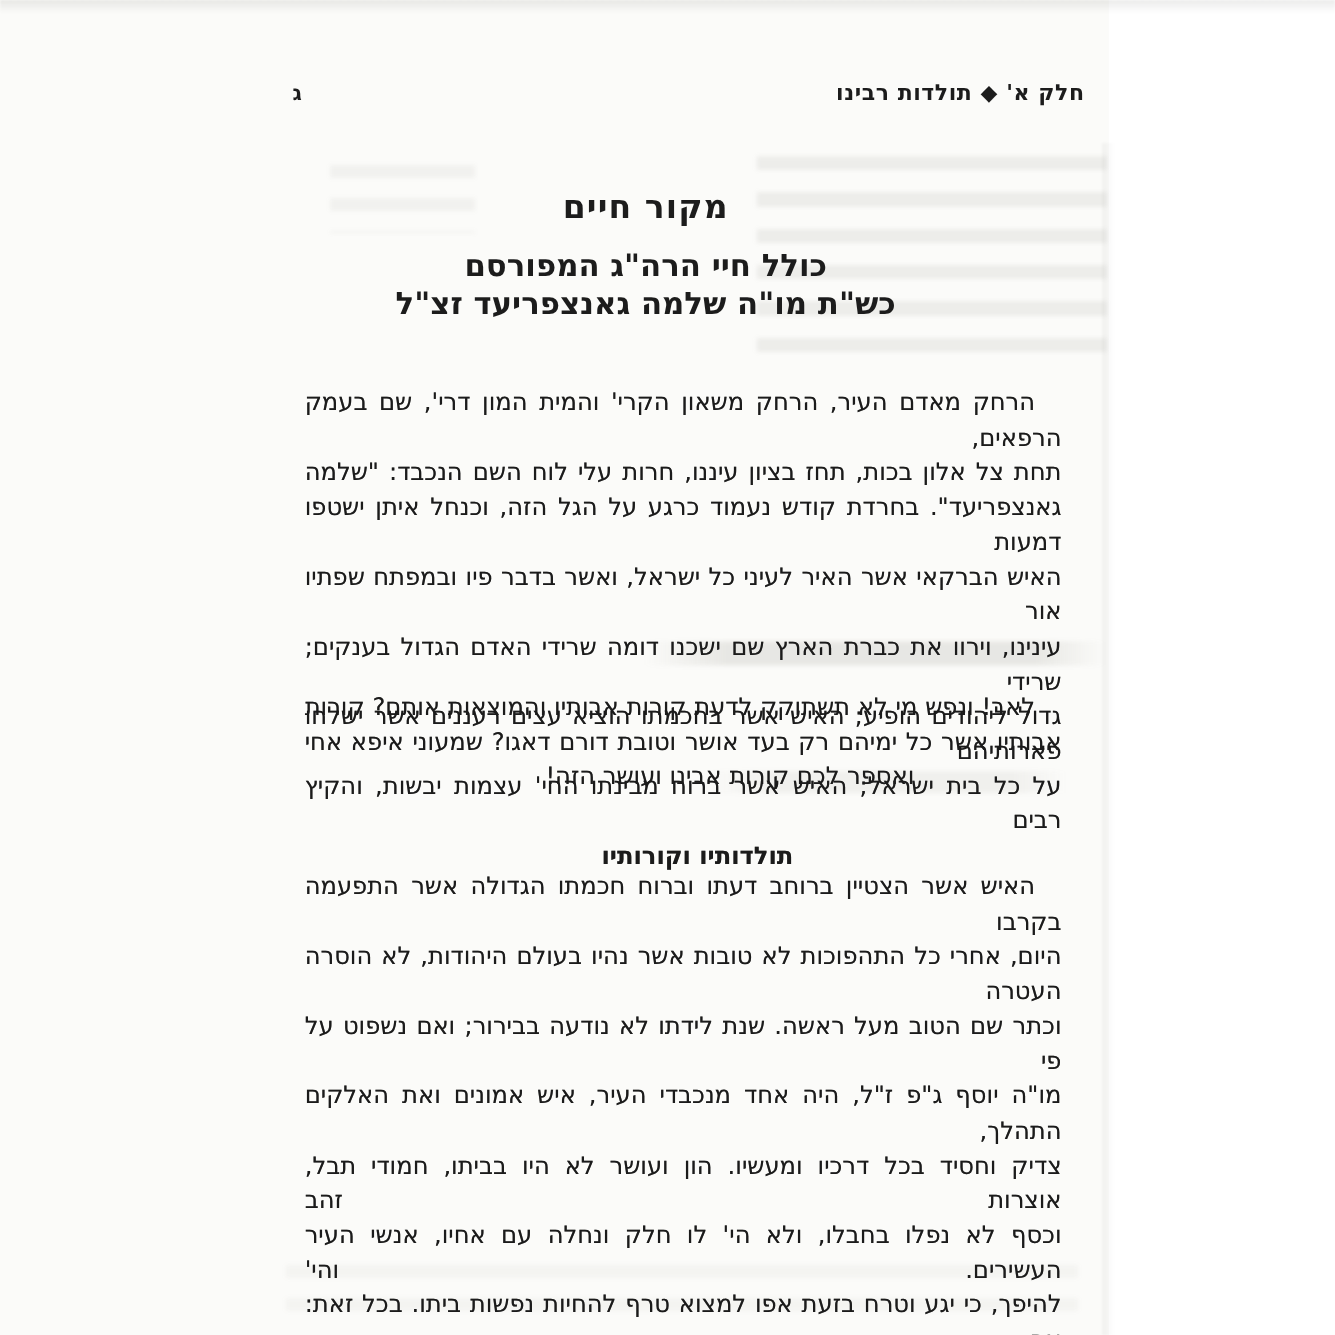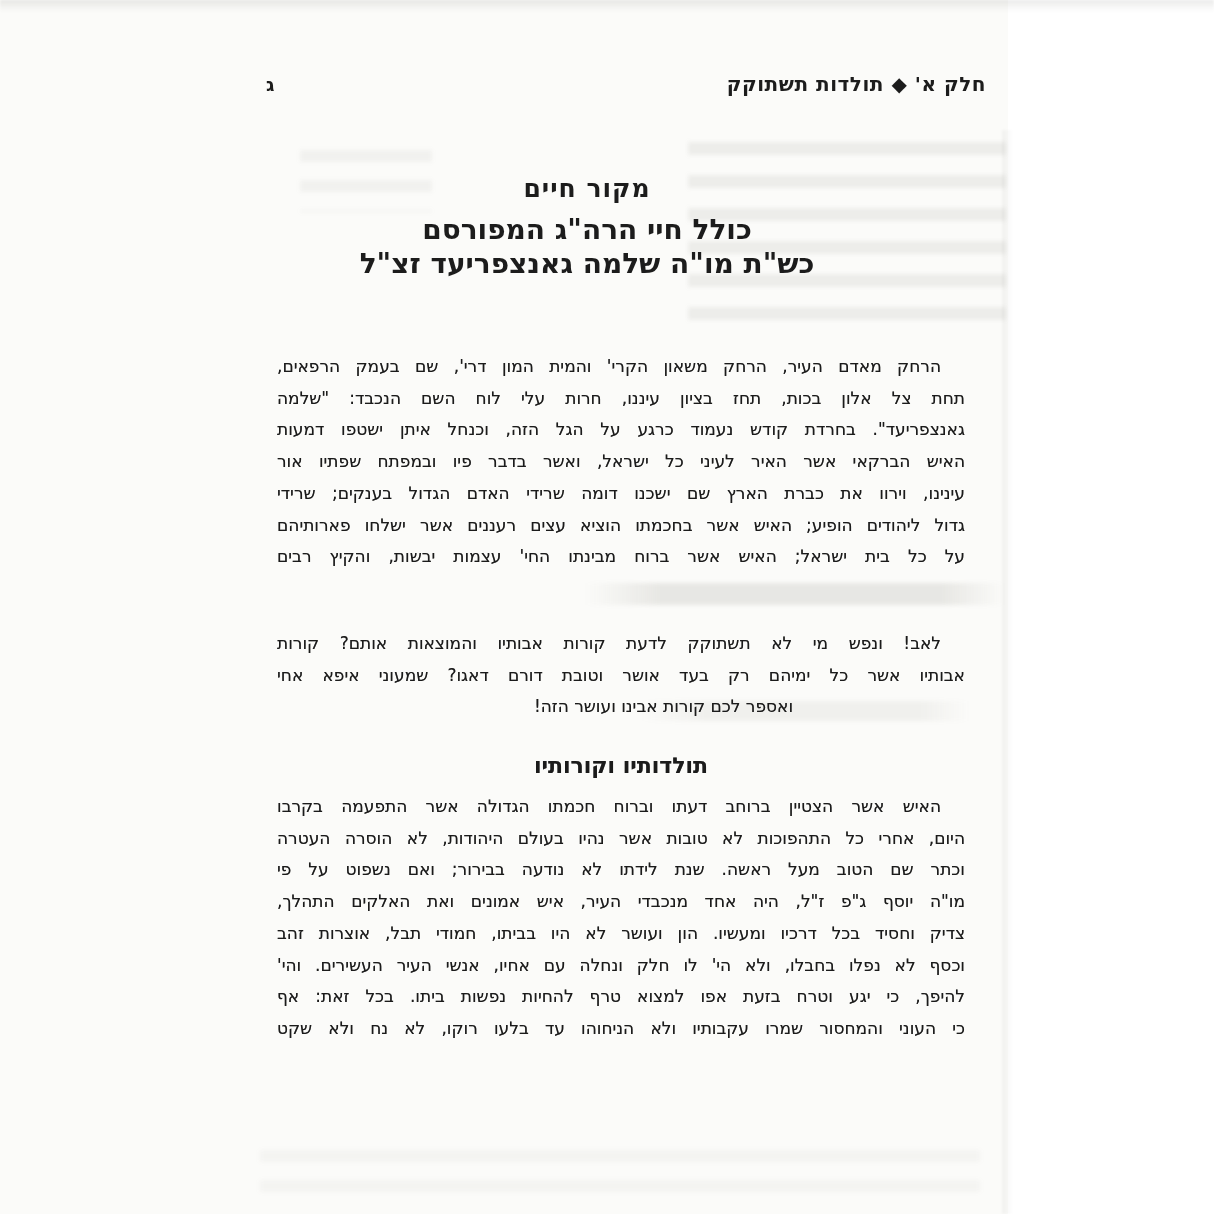--- a/index.html
+++ b/index.html
@@ -31,62 +31,62 @@
     display:flex;justify-content:space-between;align-items:baseline;
     font-weight:bold;font-size:20px;direction:ltr;
   }
   .header .running{direction:rtl;letter-spacing:.5px}
   .header .pagenum{font-size:19px}
 
   .titleblock{
     position:absolute;top:174px;left:247px;width:680px;
     text-align:center;font-weight:bold;direction:rtl;
   }
-  .kicker{font-size:25px;line-height:30px;margin-bottom:9px;letter-spacing:1px}
+  .kicker{font-size:30px;line-height:30px;margin-bottom:21px;letter-spacing:1px}
   .t1{font-size:28px;line-height:33px}
   .t2{font-size:28px;line-height:35px}
   .byline{font-size:18px;line-height:24px;margin-top:7px}
 
   .para{
     position:absolute;left:277px;width:688px;direction:rtl;
-    font-size:17px;line-height:31.7px;
+    font-size:22px;line-height:31.7px;
     text-align:justify;color:#1b1b1b;
     text-shadow:0 0 .3px rgba(25,25,25,.55);
   }
   .para .bl{text-align:justify;text-align-last:justify}
   .para .bl.first{text-indent:24px}
   .para .bl.end-left{text-align-last:left}
   .para .bl.end-center{text-align-last:center;padding-left:85px}
   .p1{top:351px}
   .p2{top:628px}
   .p3{top:791px}
 
   .secheading{
-    position:absolute;top:751px;left:277px;width:688px;margin:0;
+    position:absolute;top:751px;left:277px;width:688px;margin:13px;
     text-align:center;font-size:22px;line-height:30px;font-weight:bold;direction:rtl;
     color:#1b1b1b;text-shadow:0 0 .3px rgba(25,25,25,.55);
   }
 </style>
 </head>
 <body>
 
 <div class="page">
   <div class="paper"></div>
 
   <div class="artifact art-topband"></div>
   <div class="artifact art-title-right"></div>
   <div class="artifact art-title-left"></div>
   <div class="artifact art-p1-last"></div>
   <div class="artifact art-p2-last"></div>
   <div class="artifact art-bottom"></div>
   <div class="artifact art-pageedge"></div>
 
   <div class="header">
     <span class="pagenum">ג</span>
-    <span class="running">חלק א' ◆ תולדות תשתוקק</span>
+    <span class="running">חלק א' ◆ תולדות רבינו</span>
   </div>
 
   <div class="titleblock">
     <div class="kicker">מקור חיים</div>
     <div class="t1">כולל חיי הרה"ג המפורסם</div>
     <div class="t2">כש"ת מו"ה שלמה גאנצפריעד זצ"ל</div>
   </div>
 
   <div class="para p1">
     <div class="bl first">הרחק מאדם העיר, הרחק משאון הקרי' והמית המון דרי', שם בעמק הרפאים,</div>

